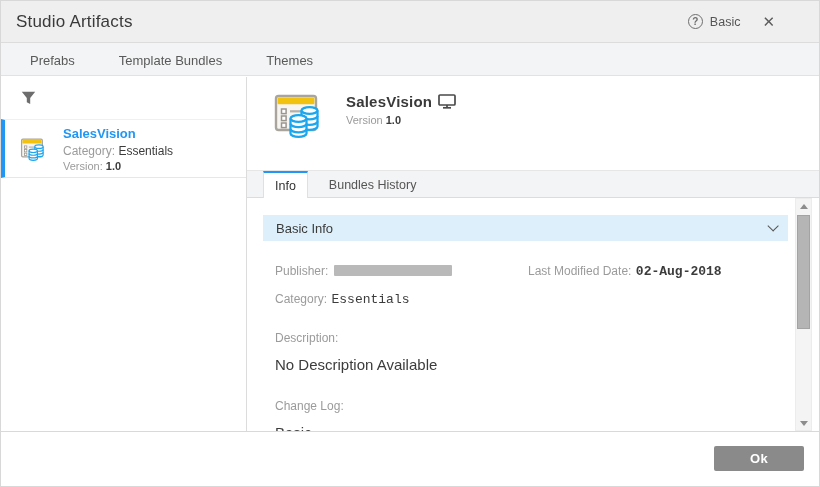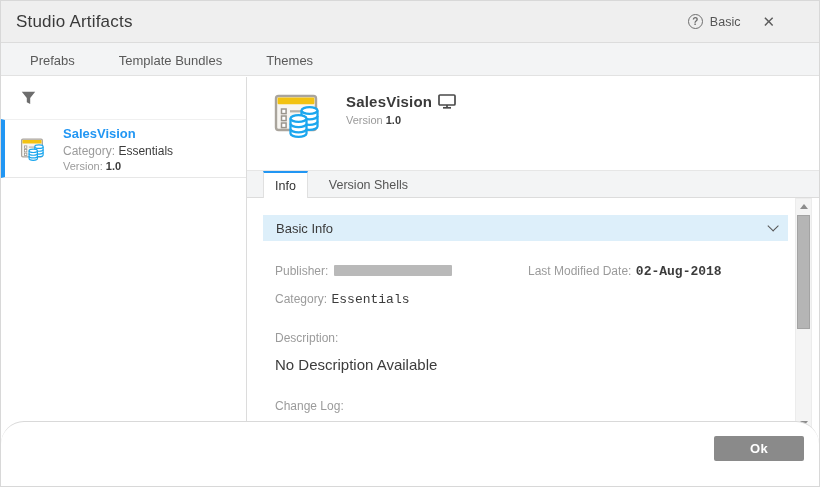--- a/index.html
+++ b/index.html
@@ -116,23 +116,22 @@
   .vscroll { position:absolute; top:0; bottom:0; right:7px; width:17px; background:#f4f4f4; border:1px solid #ececec; }
   .vs-arrow { position:absolute; left:0; right:0; height:14px; display:flex; align-items:center; justify-content:center; cursor:pointer; }
   .vs-arrow.up { top:0; }
   .vs-arrow.down { bottom:0; }
   .tri-up { width:0; height:0; border-left:4px solid transparent; border-right:4px solid transparent; border-bottom:5px solid #8d8d8d; }
   .tri-down { width:0; height:0; border-left:4px solid transparent; border-right:4px solid transparent; border-top:5px solid #8d8d8d; }
   .vs-thumb { position:absolute; left:1px; right:1px; top:16px; height:114px; background:#b5b5b5; border:1px solid #a3a3a3; cursor:grab; }
 
   
   .footer {
-    position:absolute; left:0; right:0; bottom:0; height:65px; background:#fff;
+    position:absolute; left:0; right:0; bottom:0; height:55px; background:#fff;
     border-top:1px solid #d9d9d9;
-    border-radius:23px;
   }
   .ok-btn {
     position:absolute; right:15px; top:14px; width:90px; height:25px;
     background:#8a8a8a; color:#fff; font-size:13px; font-weight:700; font-family:inherit;
     border:none; border-radius:2px; cursor:pointer; letter-spacing:.3px;
   }
   .hidden-defs { position:absolute; width:0; height:0; overflow:hidden; }
 </style>
 </head>
 <body>
@@ -226,21 +225,21 @@
             </span>
           </div>
           <div class="detail-version">
             <span>Version</span><b>1.0</b>
           </div>
         </div>
       </div>
 
       <div class="detail-tabs">
         <div class="dtab active">Info</div>
-        <div class="dtab">Version Shells</div>
+        <div class="dtab">Bundles History</div>
       </div>
 
       <div class="detail-body">
 
         <div class="section-bar">
           <span>Basic Info</span>
           <span class="chev"></span>
         </div>
 
         <div class="info-fields">

